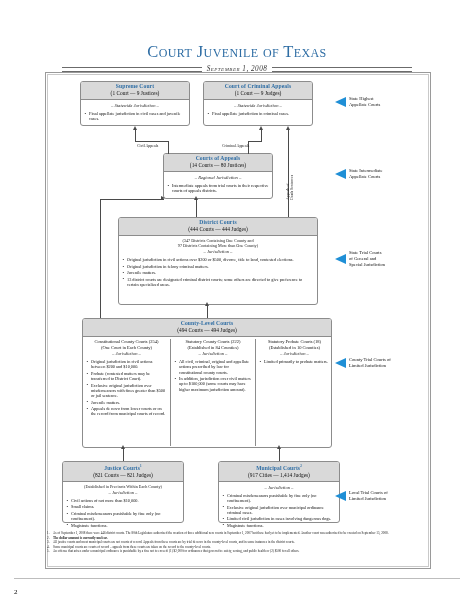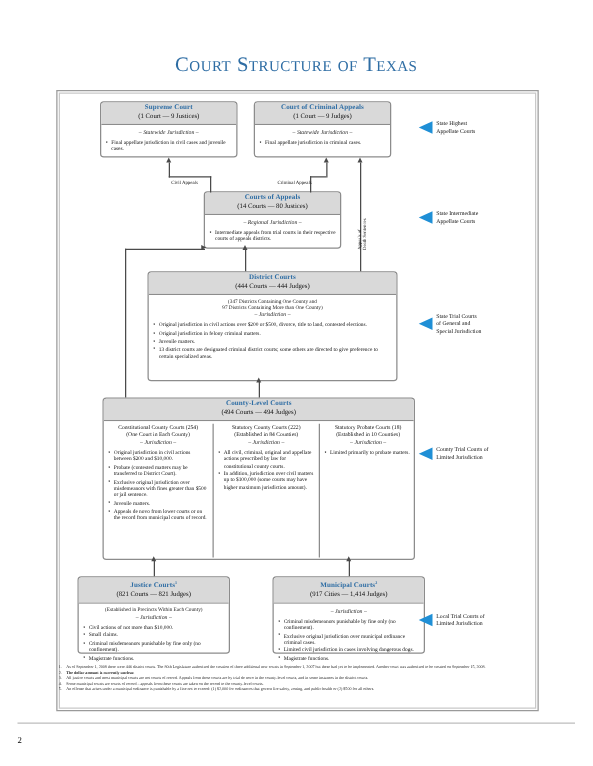--- a/index.html
+++ b/index.html
@@ -68,21 +68,26 @@
   ol.fn li .num{position:absolute;left:2px;}
   .fnstrong{font-weight:bold;}
   .pagenum{position:absolute;left:14px;top:588px;font-size:7px;color:#000;}
   .botrule{position:absolute;left:14px;top:578px;width:446px;height:1px;background:#bdbdbd;}
 </style>
 </head>
 <body>
 
 <div id="page">
 
-  <div class="title">Court Structure of Texas</div>
+  <div class="title">Court Juvenile of Texas</div>
+  <div class="subwrap">
+    <div class="rule"></div>
+    <div class="subtitle">September 1, 2008</div>
+    <div class="rule"></div>
+  </div>
 
   <div class="frame"></div>
   <div class="frame2"></div>
 
   <div class="box" style="left:80px;top:81px;width:110px;height:45px;">
     <div class="bhead">
       <div class="bname">Supreme Court</div>
       <div class="bcount">(1 Court  —  9 Justices)</div>
     </div>
     <div class="bbody">

